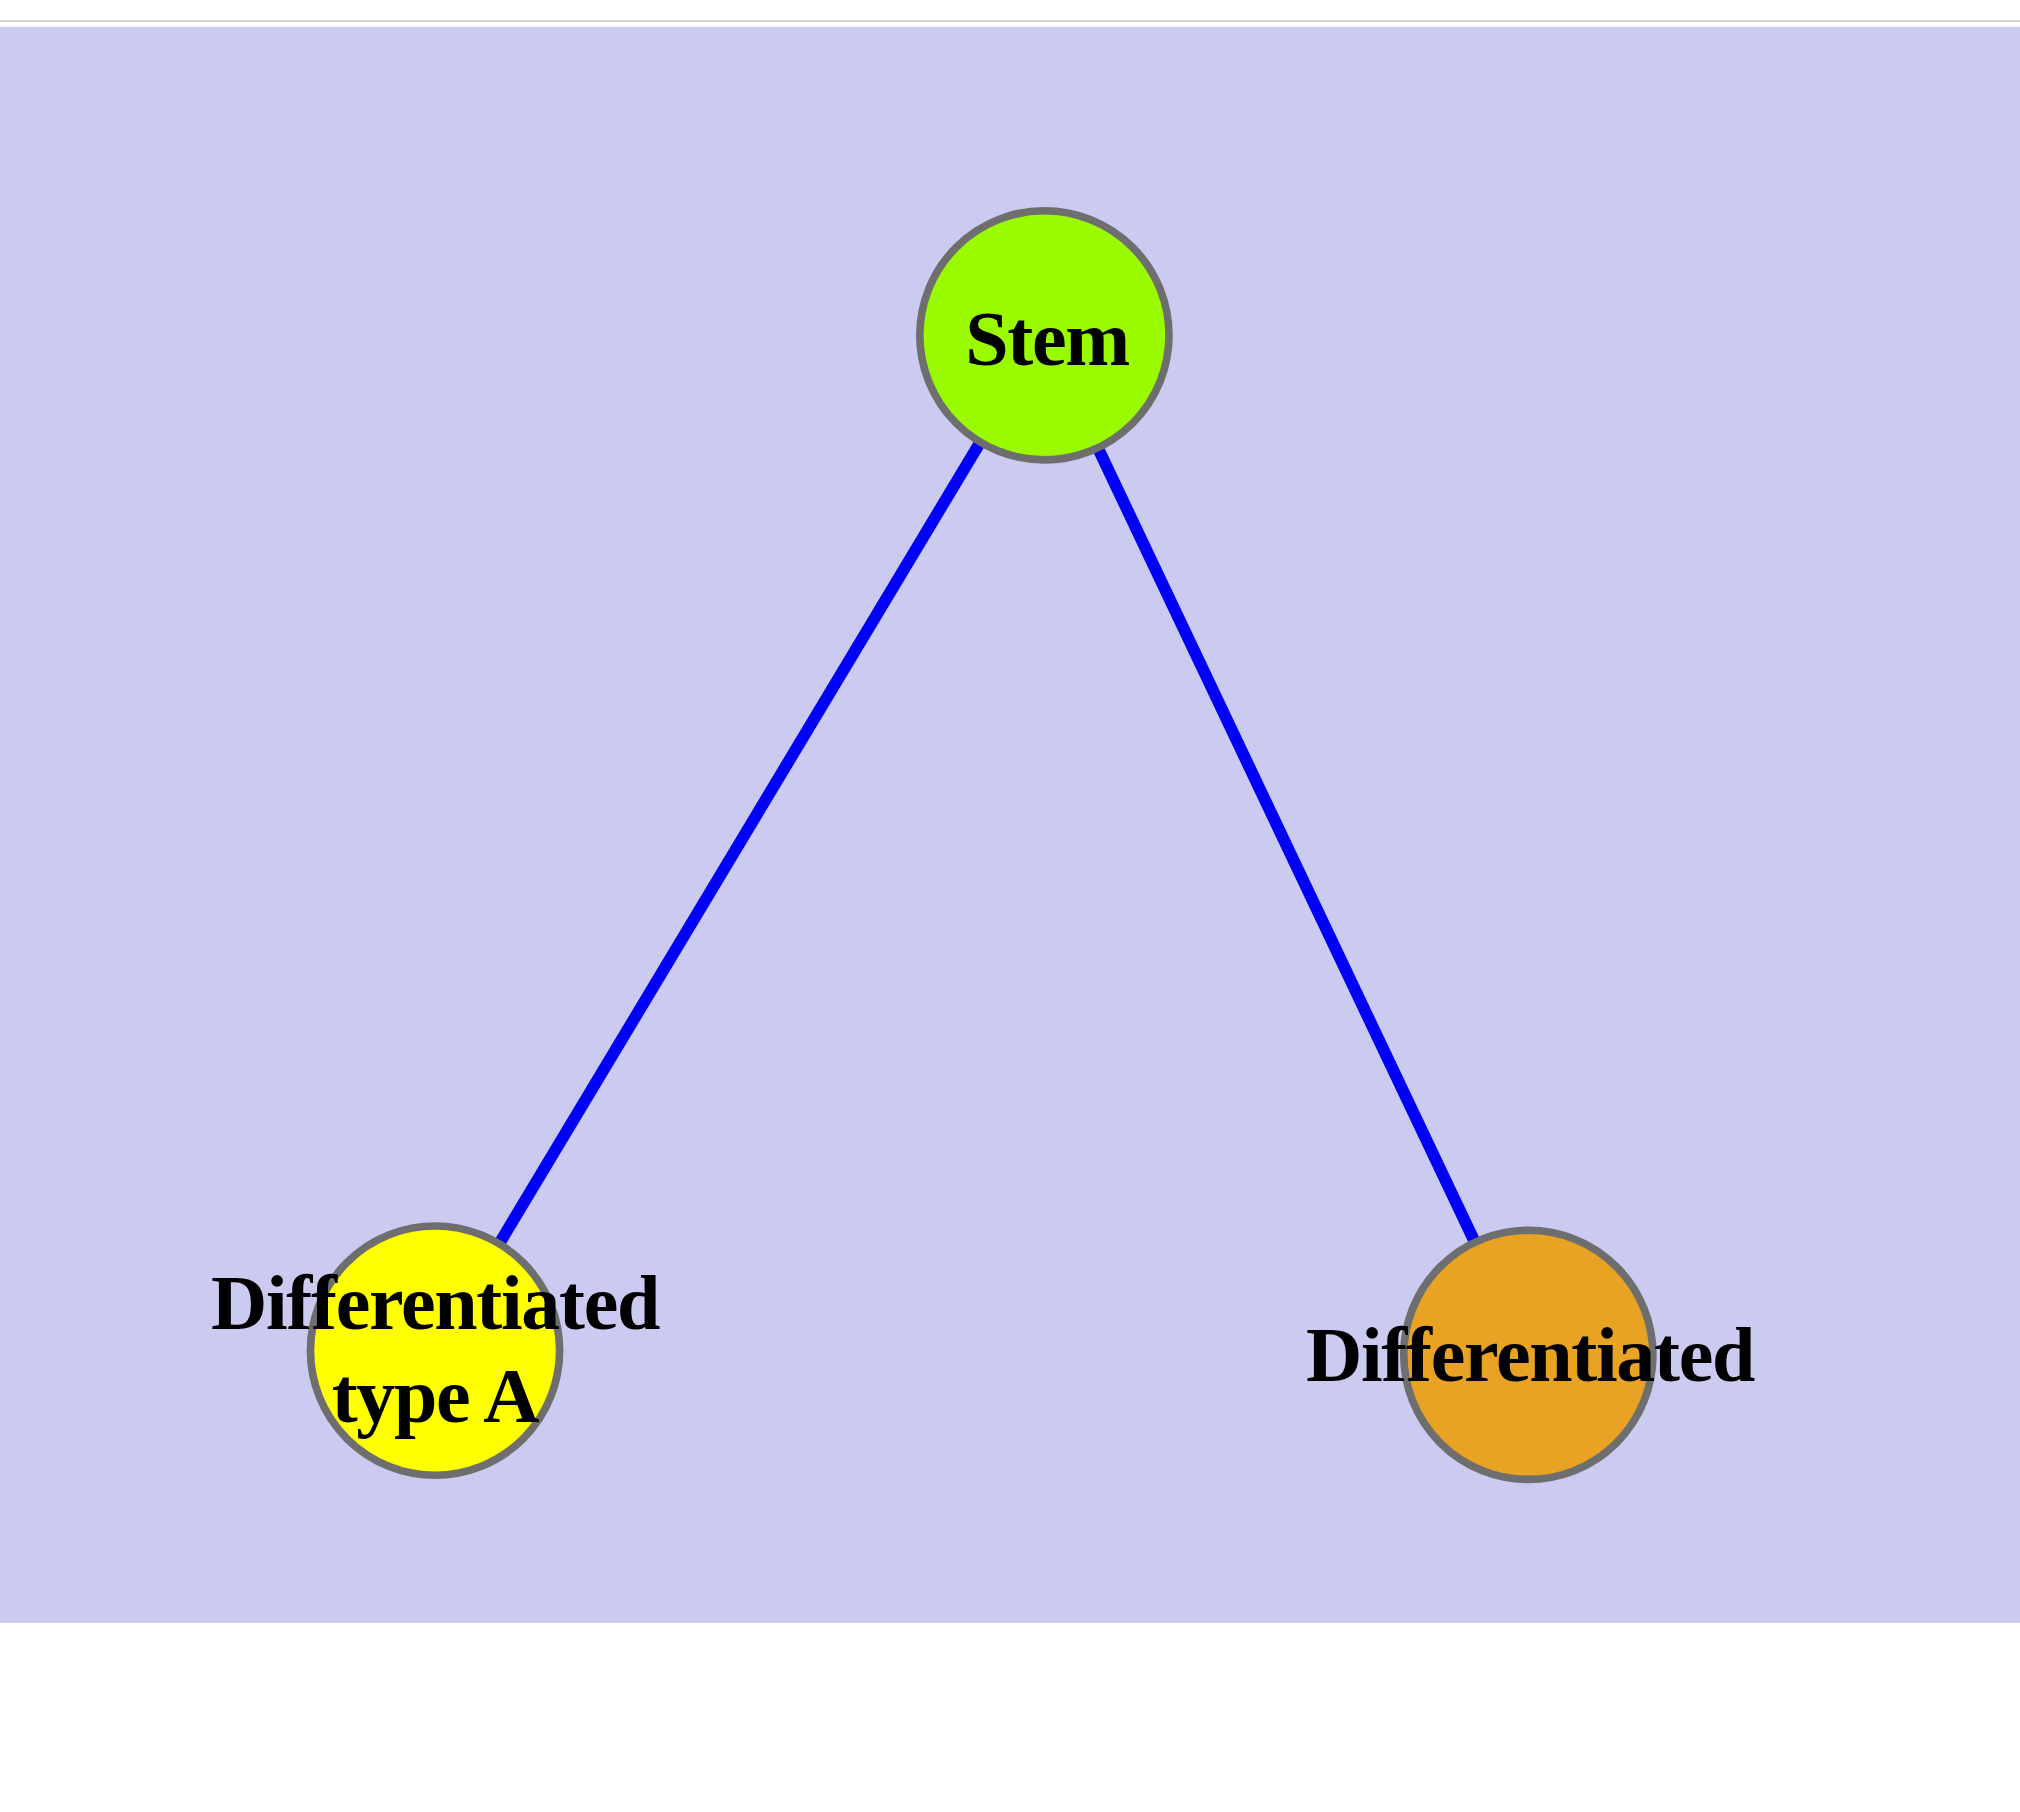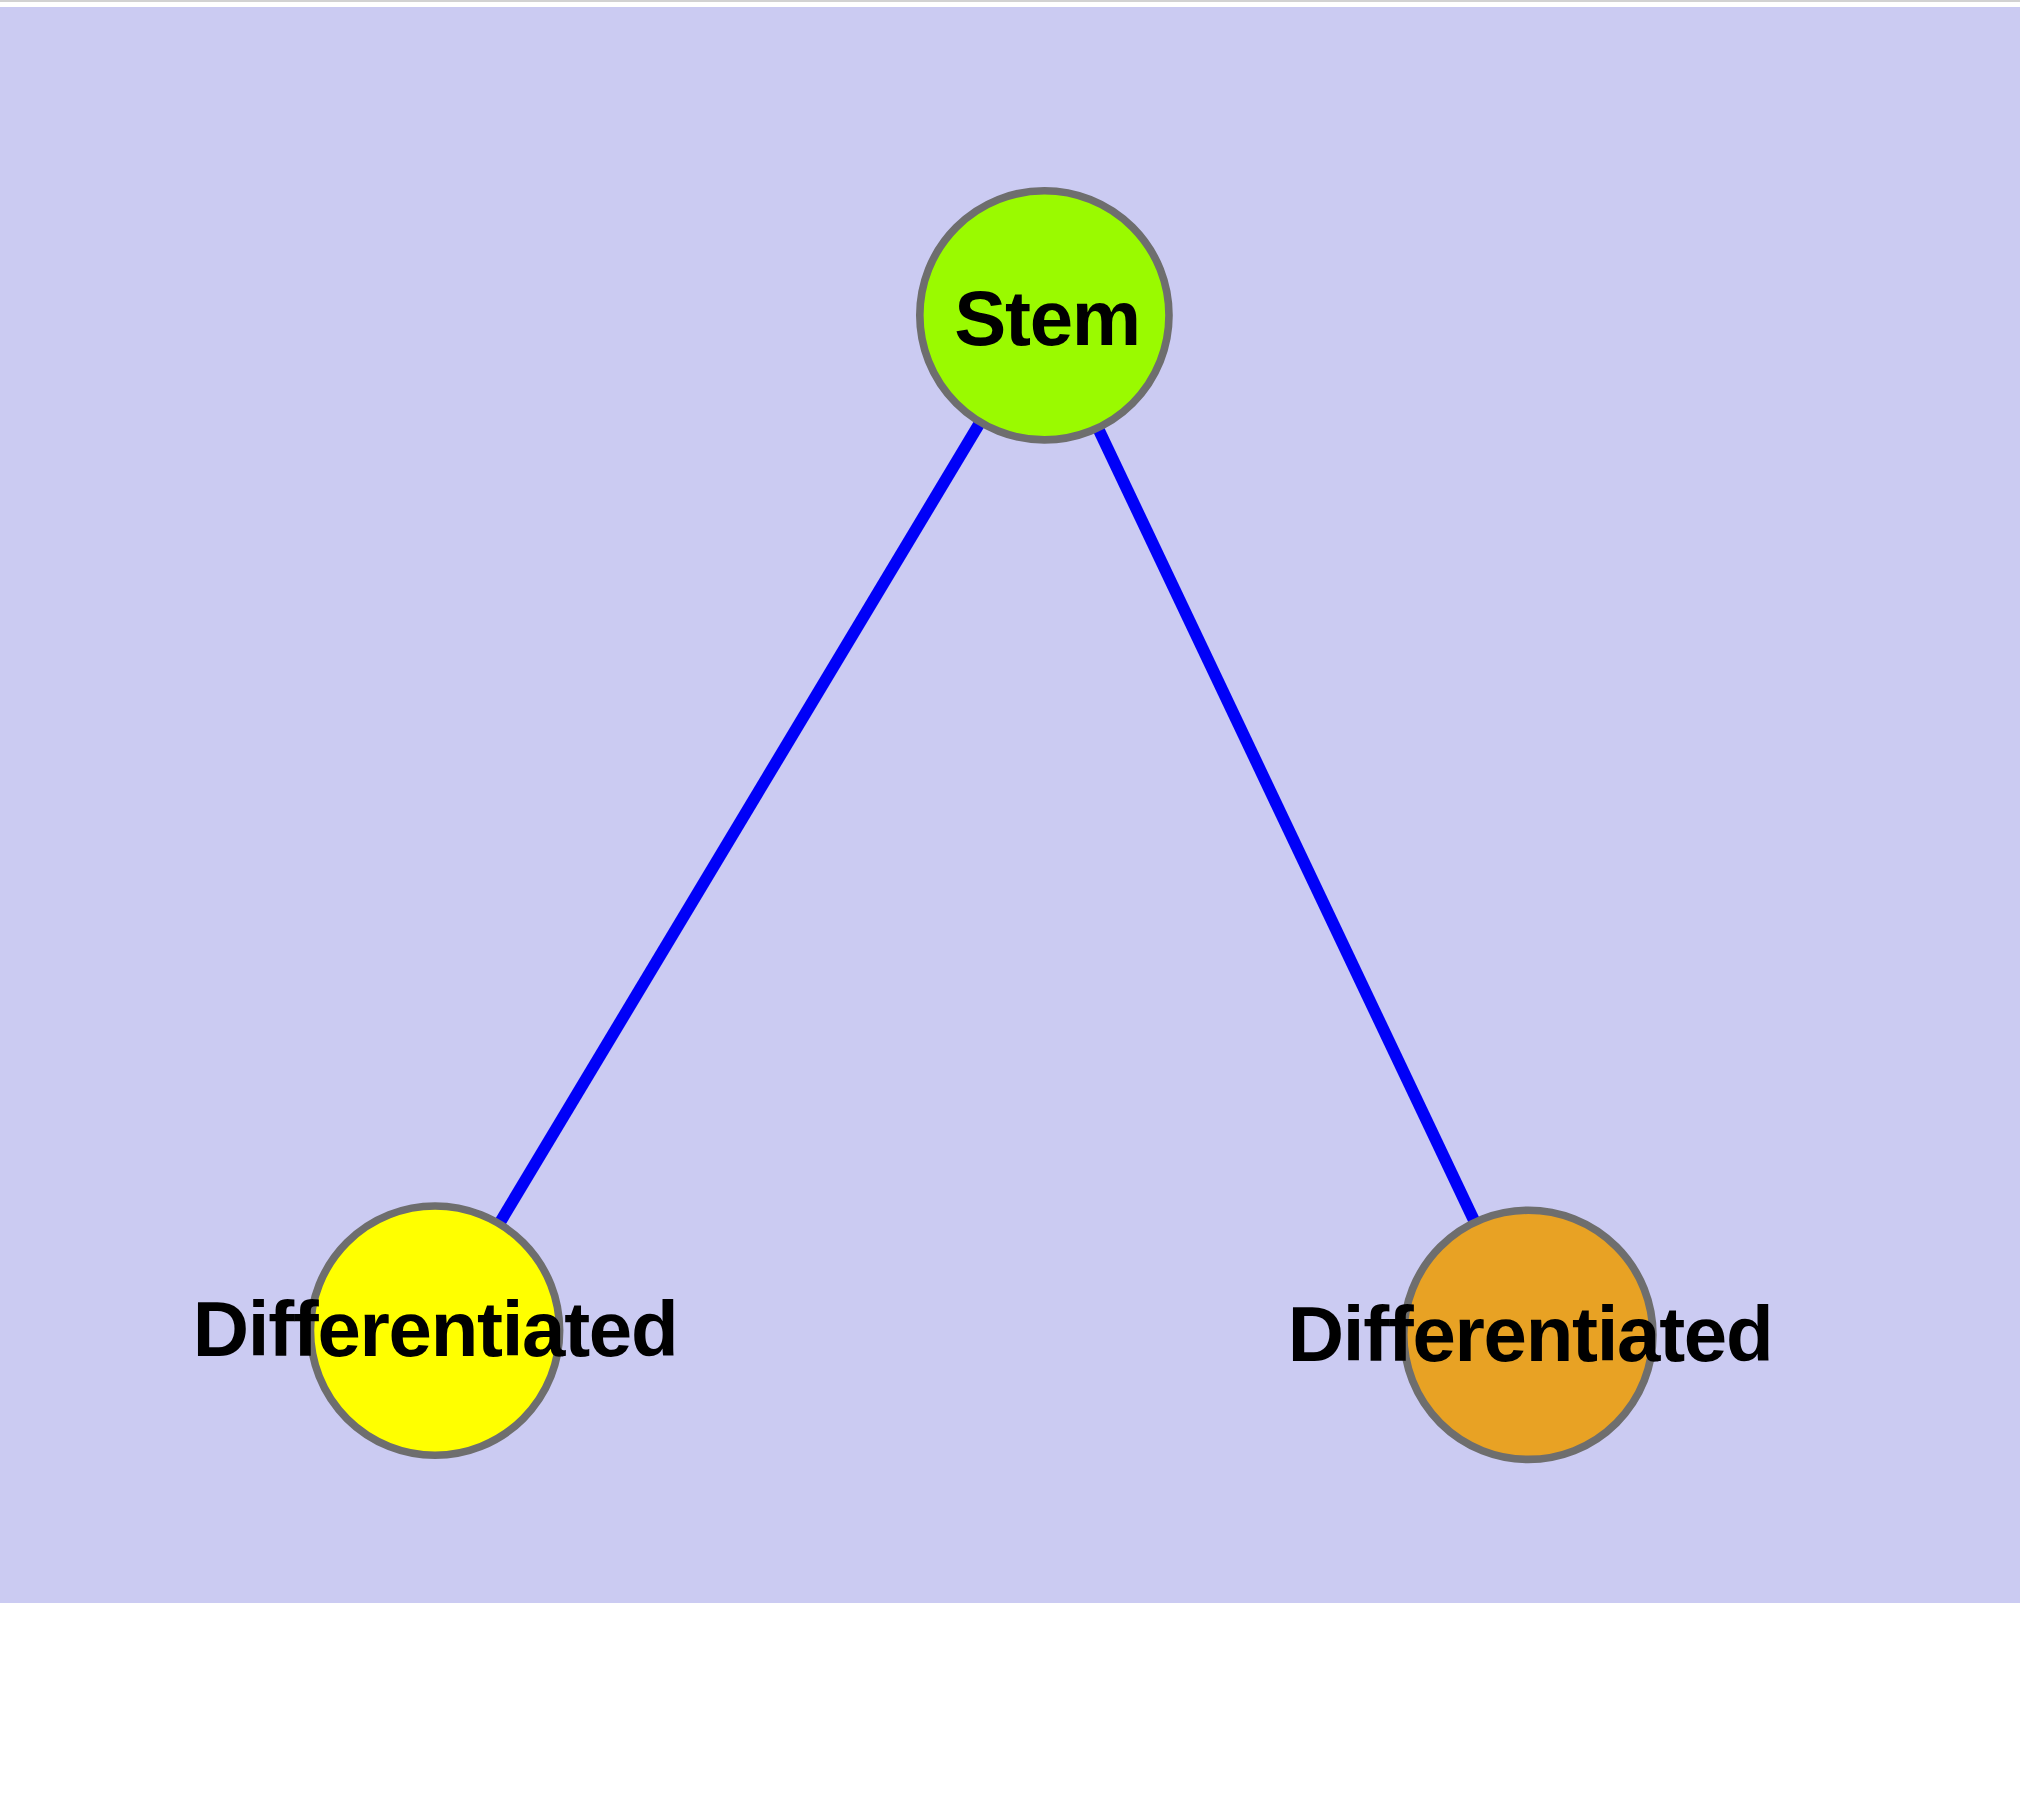--- a/index.html
+++ b/index.html
@@ -5,21 +5,22 @@
   html, body {
     margin: 0;
     padding: 0;
     background: #ffffff;
   }
   #page {
     position: relative;
     width: 2021px;
     height: 1603px;
     overflow: hidden;
-    font-family: Liberation Sans, sans-serif;
+    font-family: Liberation Serif, serif;
+    margin-top: 20px;
   }
   #top-hairline {
     position: absolute;
     top: 0; left: 0;
     width: 100%; height: 1.7px;
   }
   #top-gap {
     position: absolute;
     top: 1.7px; left: 0;
     width: 100%; height: 5.1px;
@@ -69,19 +70,20 @@
       <circle cx="1232" cy="372" r="147" fill="#9AFA00" stroke="#6E6E6E" stroke-width="9"></circle>
       <circle cx="513" cy="1570" r="147" fill="#FFFF00" stroke="#6E6E6E" stroke-width="9"></circle>
       <circle cx="1803" cy="1575" r="147" fill="#E8A224" stroke="#6E6E6E" stroke-width="9"></circle>
     </svg>
   <div id="label-layer">
       <div class="node-label" style="left: 1047px; top: 318px;">
         <div>Stem</div>
       </div>
       <div class="node-label" style="left: 435px; top: 1329px;">
         <div>Differentiated</div>
+        <div>type A</div>
       </div>
       <div class="node-label" style="left: 1530px; top: 1334px;">
         <div>Differentiated</div>
       </div>
     </div>
 </div>
 
 
 </body></html>

